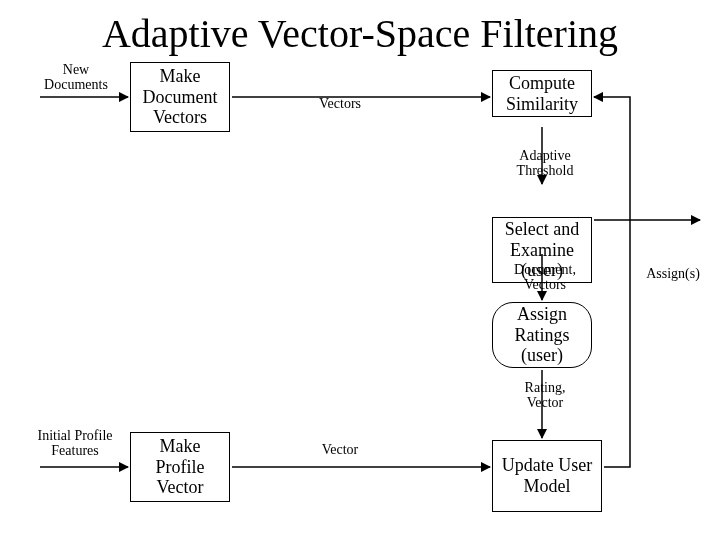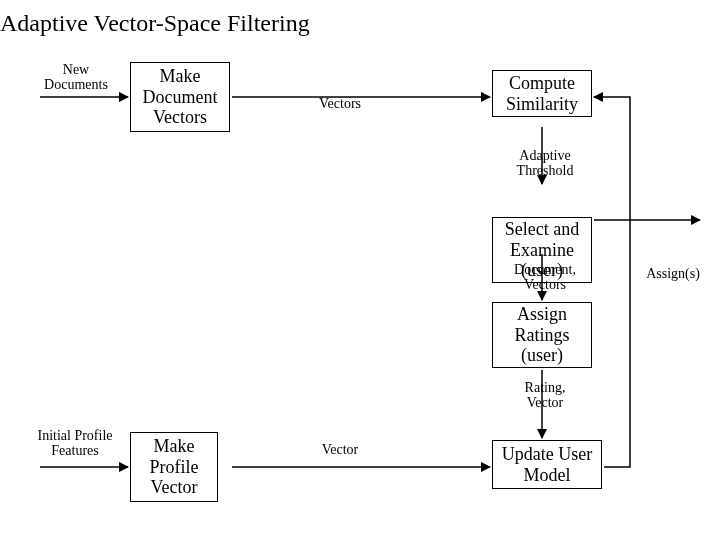--- a/index.html
+++ b/index.html
@@ -14,22 +14,22 @@
   .stage {
     position: relative;
     width: 720px;
     height: 540px;
   }
   .title {
     position: absolute;
     top: 10px;
     left: 0;
     width: 720px;
-    text-align: left;
-    font-size: 24px;
+    text-align: center;
+    font-size: 40px;
   }
   .box {
     position: absolute;
     border: 1.5px solid #000;
     background: #fff;
     text-align: center;
     font-size: 18px;
     line-height: 1.15;
     display: flex;
     align-items: center;
@@ -63,26 +63,26 @@
 Profile Features</div>
 
   <div class="box" style="left:130px; top:62px;  width:100px; height:70px;">Make
 Document
 Vectors</div>
   <div class="box" style="left:492px; top:70px;  width:100px; height:47px;">Compute
 Similarity</div>
   <div class="box" style="left:492px; top:186px; width:100px; height:66px;margin-top:31px;">Select and
 Examine
 (user)</div>
-  <div class="box" style="left:492px; top:302px; width:100px; height:66px;">Assign
+  <div class="box" style="left:492px; top:302px; width:100px; height:66px;border-radius:21px;">Assign
 Ratings
 (user)</div>
-  <div class="box" style="left:492px; top:440px; width:110px; height:49px;">Update
+  <div class="box" style="left:492px; top:440px; width:110px; height:72px;">Update
 User Model</div>
-  <div class="box" style="left:130px; top:432px; width:88px; height:70px;">Make
+  <div class="box" style="left:130px; top:432px; width:100px; height:70px;">Make
 Profile
 Vector</div>
 
   <div class="lbl" style="left:300px; top:70px;  width:80px;margin-top:26px;">Vectors</div>
   <div class="lbl" style="left:505px; top:148px; width:80px;">Adaptive
 Threshold</div>
   <div class="lbl" style="left:505px; top:262px; width:80px;">Document,
 Vectors</div>
   <div class="lbl" style="left:638px; top:266px; width:70px;">Assign(s)</div>
   <div class="lbl" style="left:505px; top:380px; width:80px;">Rating,

